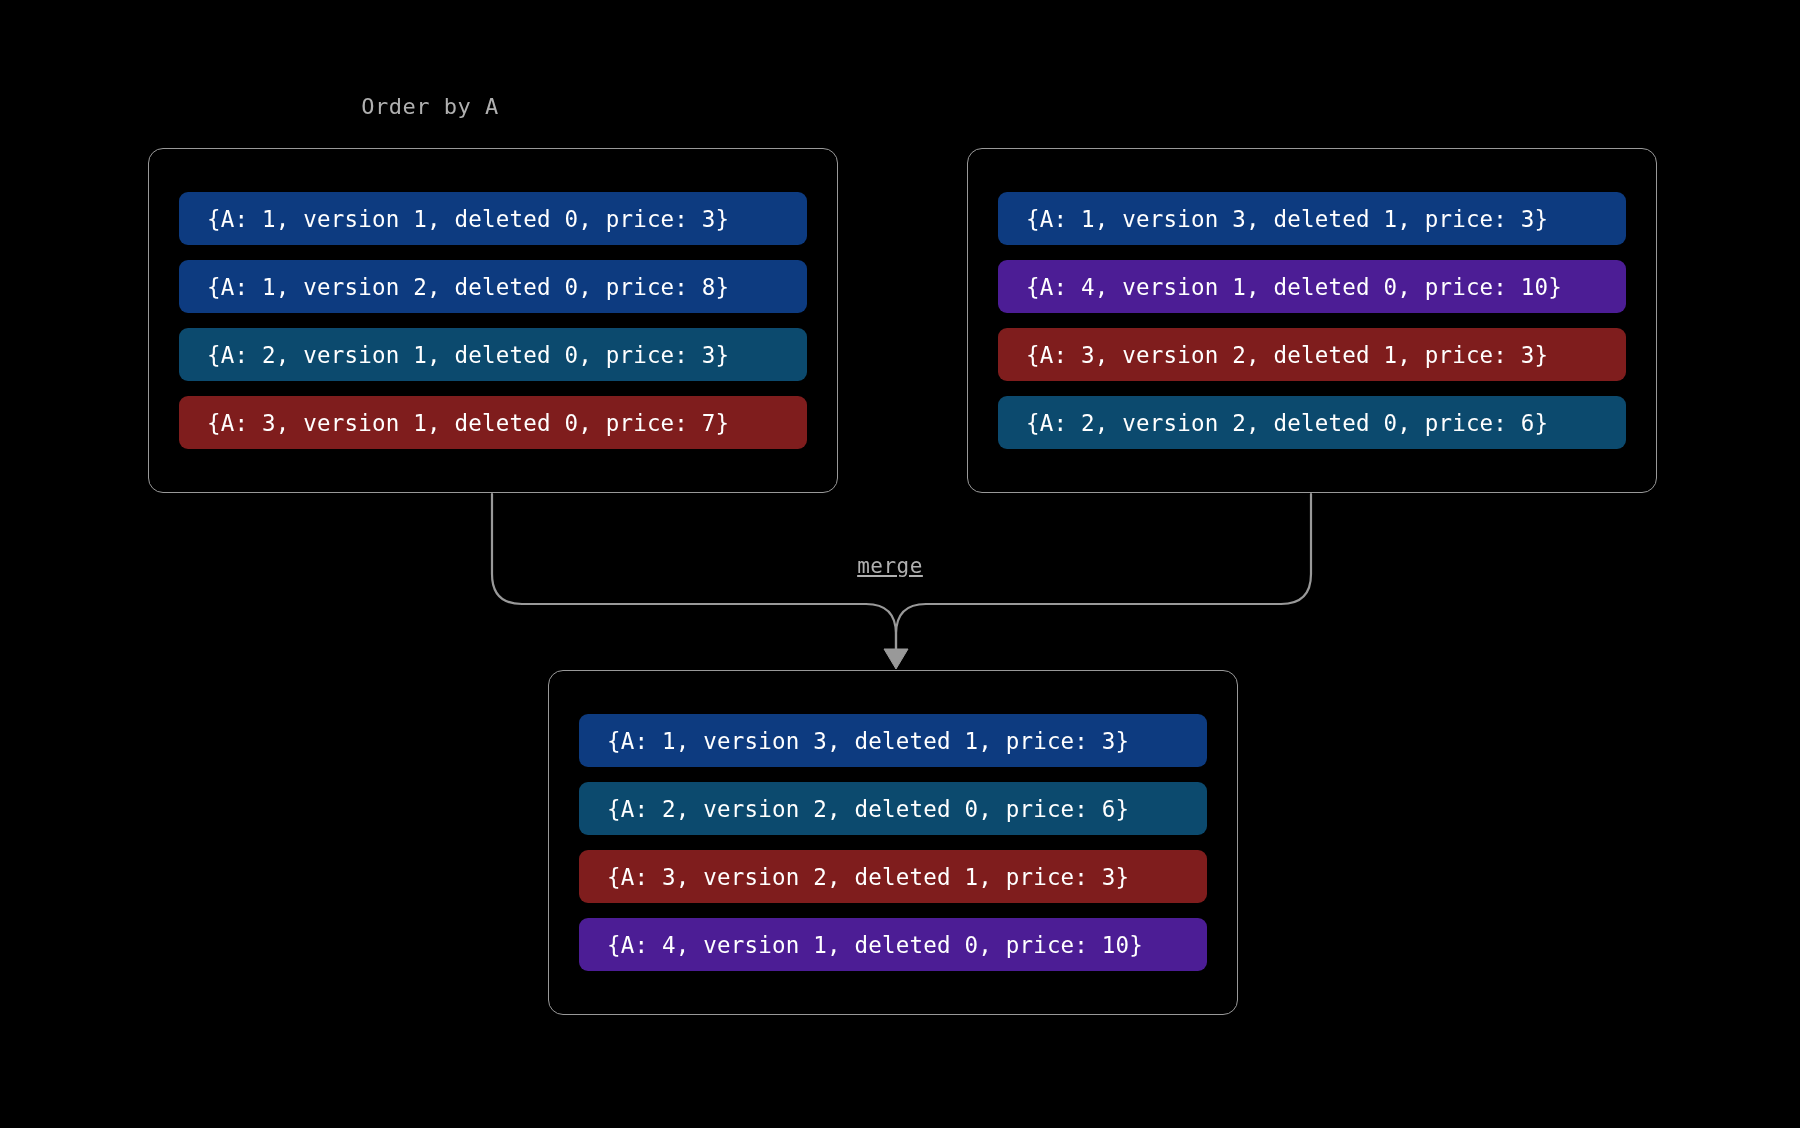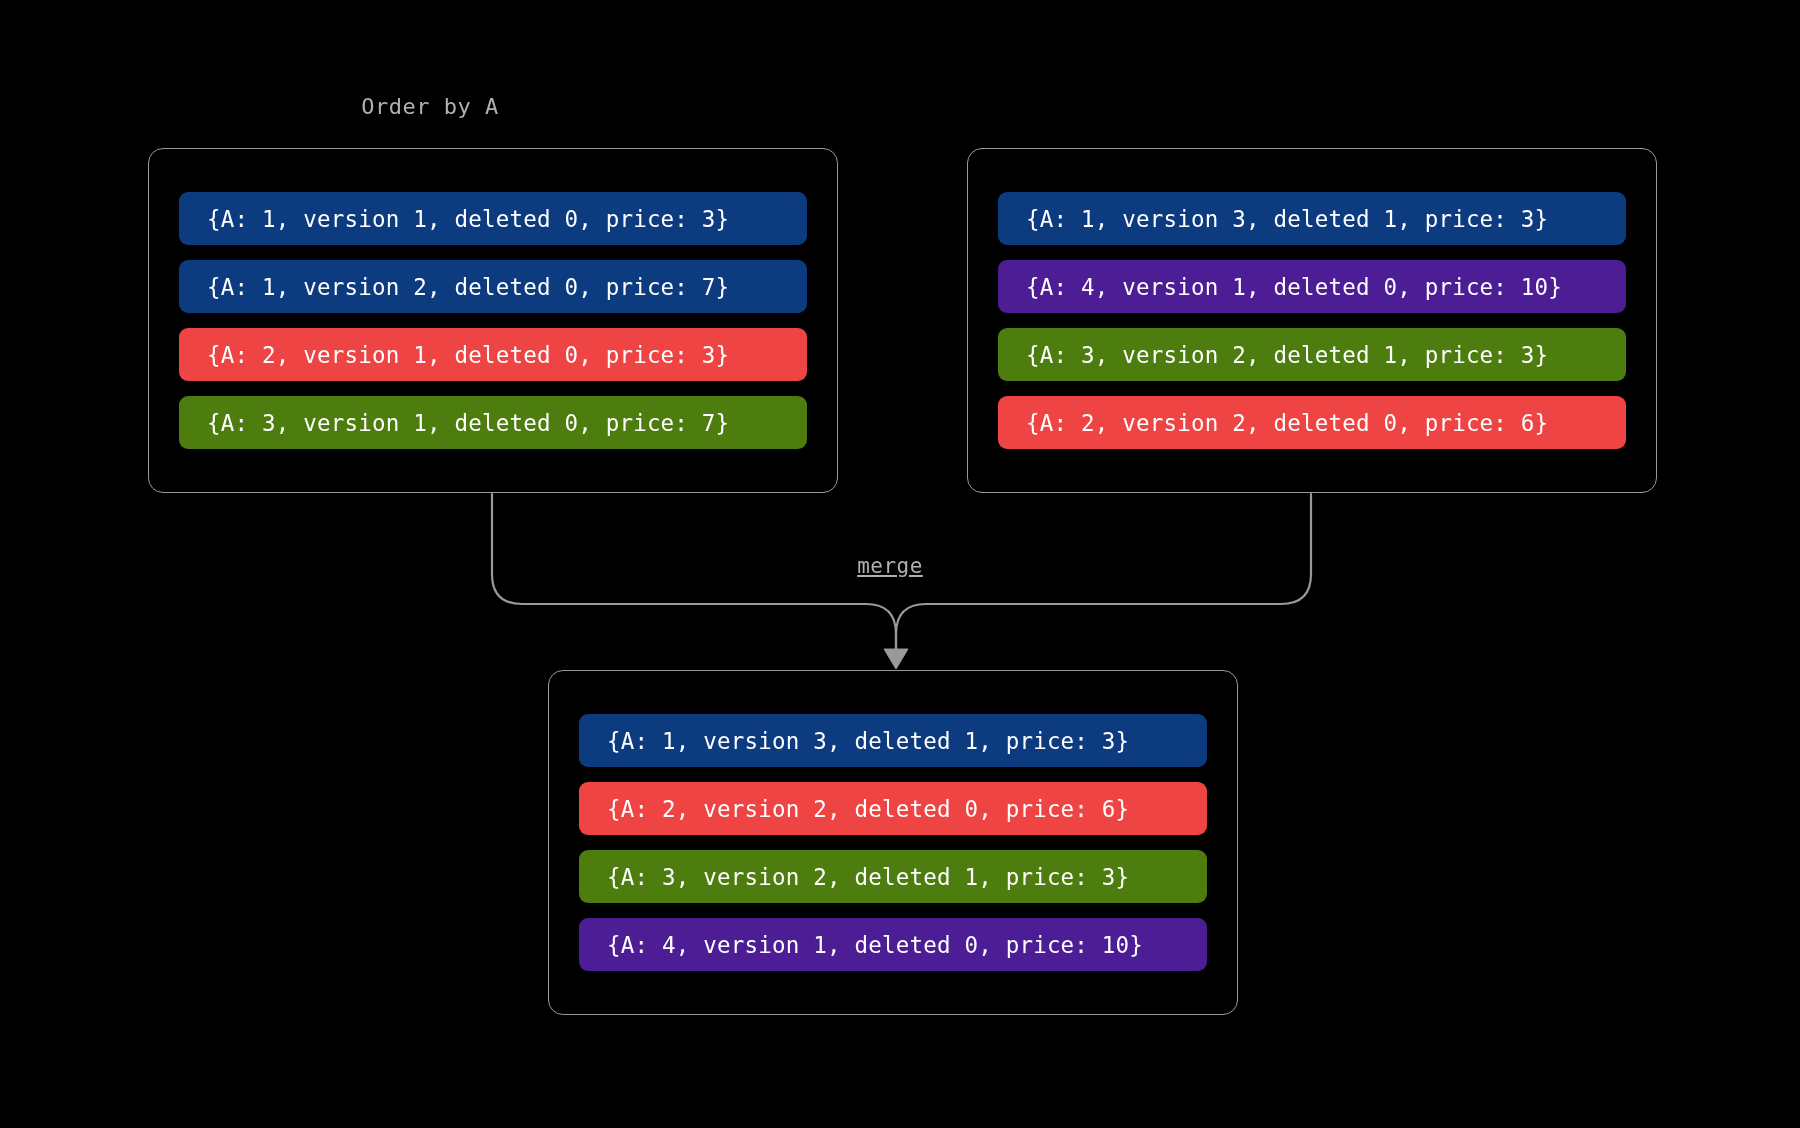--- a/index.html
+++ b/index.html
@@ -89,22 +89,22 @@
     font-size: 22.5px;
     font-family: "DejaVu Sans Mono", "Liberation Mono", monospace;
     letter-spacing: 0.2px;
     white-space: nowrap;
   }
   #panel-order-by-a .row { width: 628px; }
   #panel-data-parts .row { width: 628px; }
   #panel-merged .row { width: 628px; }
 
   .row.blue   { background: #0d3b80; }
-  .row.green  { background: #ef4444; }
-  .row.red    { background: #4d7c0f; }
+  .row.green  { background: #0c4a6e; }
+  .row.red    { background: #7f1d1d; }
   .row.purple { background: #4c1d95; }
 
   
   #connector {
     position: absolute;
     left: 0;
     top: 0;
     width: 1800px;
     height: 1128px;
     pointer-events: none;
@@ -128,21 +128,21 @@
 <body>
 
 <div class="stage">
 
   <div class="panel-title" id="title-order-by-a">Order by A</div>
 
 
   <div class="panel" id="panel-order-by-a">
     <div class="rows">
       <div class="row blue">{A: 1, version 1, deleted 0, price: 3}</div>
-      <div class="row blue">{A: 1, version 2, deleted 0, price: 7}</div>
+      <div class="row blue">{A: 1, version 2, deleted 0, price: 8}</div>
       <div class="row green">{A: 2, version 1, deleted 0, price: 3}</div>
       <div class="row red">{A: 3, version 1, deleted 0, price: 7}</div>
     </div>
   </div>
 
   <div class="panel" id="panel-data-parts">
     <div class="rows">
       <div class="row blue">{A: 1, version 3, deleted 1, price: 3}</div>
       <div class="row purple">{A: 4, version 1, deleted 0, price: 10}</div>
       <div class="row red">{A: 3, version 2, deleted 1, price: 3}</div>

